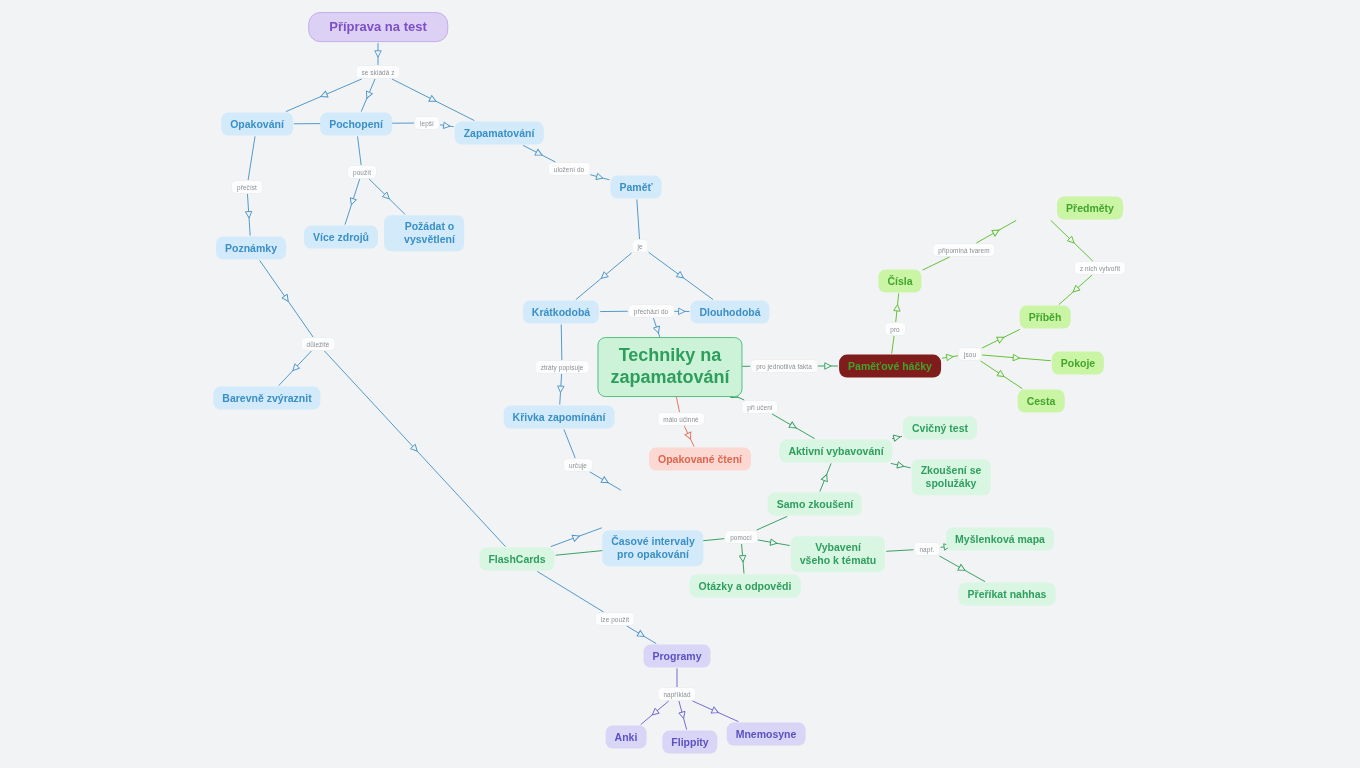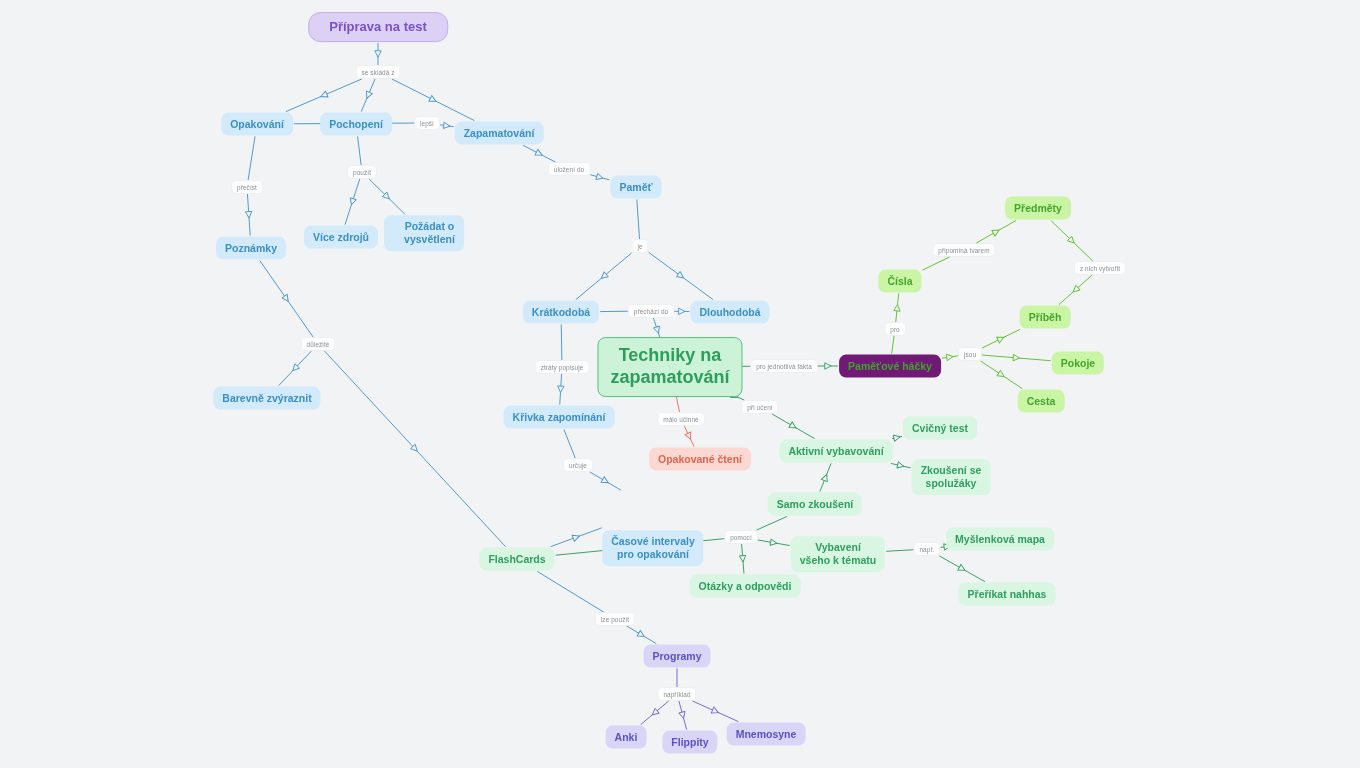--- a/index.html
+++ b/index.html
@@ -47,23 +47,24 @@
   }
   .node.hero {
     background: #ccf2d8;
     color: #2e9e5c;
     font-size: 18px;
     border: 1.3px solid #55bf7f;
     padding: 7px 12px;
     border-radius: 8px;
   }
   .node.bright {
-    background: #701a75;
+    background: #7f1d1d;
     color: #3fa32a;
     font-size: 10.5px;
+    border-radius: 8px;
   }
   .node.lime {
     background: #c9f5a5;
     color: #44a52d;
     font-size: 10.5px;
   }
   .elabel {
     position: absolute;
     transform: translate(-50%, -50%);
     background: #fdfdfd;
@@ -224,21 +225,21 @@
       <div class="node blue" style="left: 561px; top: 312px;">Krátkodobá</div>
       <div class="node blue" style="left: 730px; top: 312px;">Dlouhodobá</div>
       <div class="node blue" style="left: 559px; top: 417px;">Křivka zapomínání</div>
       <div class="node blue" style="left: 653px; top: 509px; margin-top: 39px;">Časové intervaly
 pro opakování</div>
       <div class="node hero" style="left: 670px; top: 367px;">Techniky na
 zapamatování</div>
       <div class="node red" style="left: 700px; top: 459px;">Opakované čtení</div>
       <div class="node bright" style="left: 890px; top: 366px;">Paměťové háčky</div>
       <div class="node lime" style="left: 900px; top: 281px;">Čísla</div>
-      <div class="node lime" style="left: 1038px; top: 208px;">Předměty</div>
+      <div class="node lime" style="left: 1090px; top: 208px;">Předměty</div>
       <div class="node lime" style="left: 1045px; top: 317px;">Příběh</div>
       <div class="node lime" style="left: 1078px; top: 363px;">Pokoje</div>
       <div class="node lime" style="left: 1041px; top: 401px;">Cesta</div>
       <div class="node green" style="left: 836px; top: 451px;">Aktivní vybavování</div>
       <div class="node green" style="left: 940px; top: 428px;">Cvičný test</div>
       <div class="node green" style="left: 951px; top: 477px;">Zkoušení se
 spolužáky</div>
       <div class="node green" style="left: 815px; top: 504px;">Samo zkoušení</div>
       <div class="node green" style="left: 838px; top: 554px;">Vybavení
 všeho k tématu</div>

